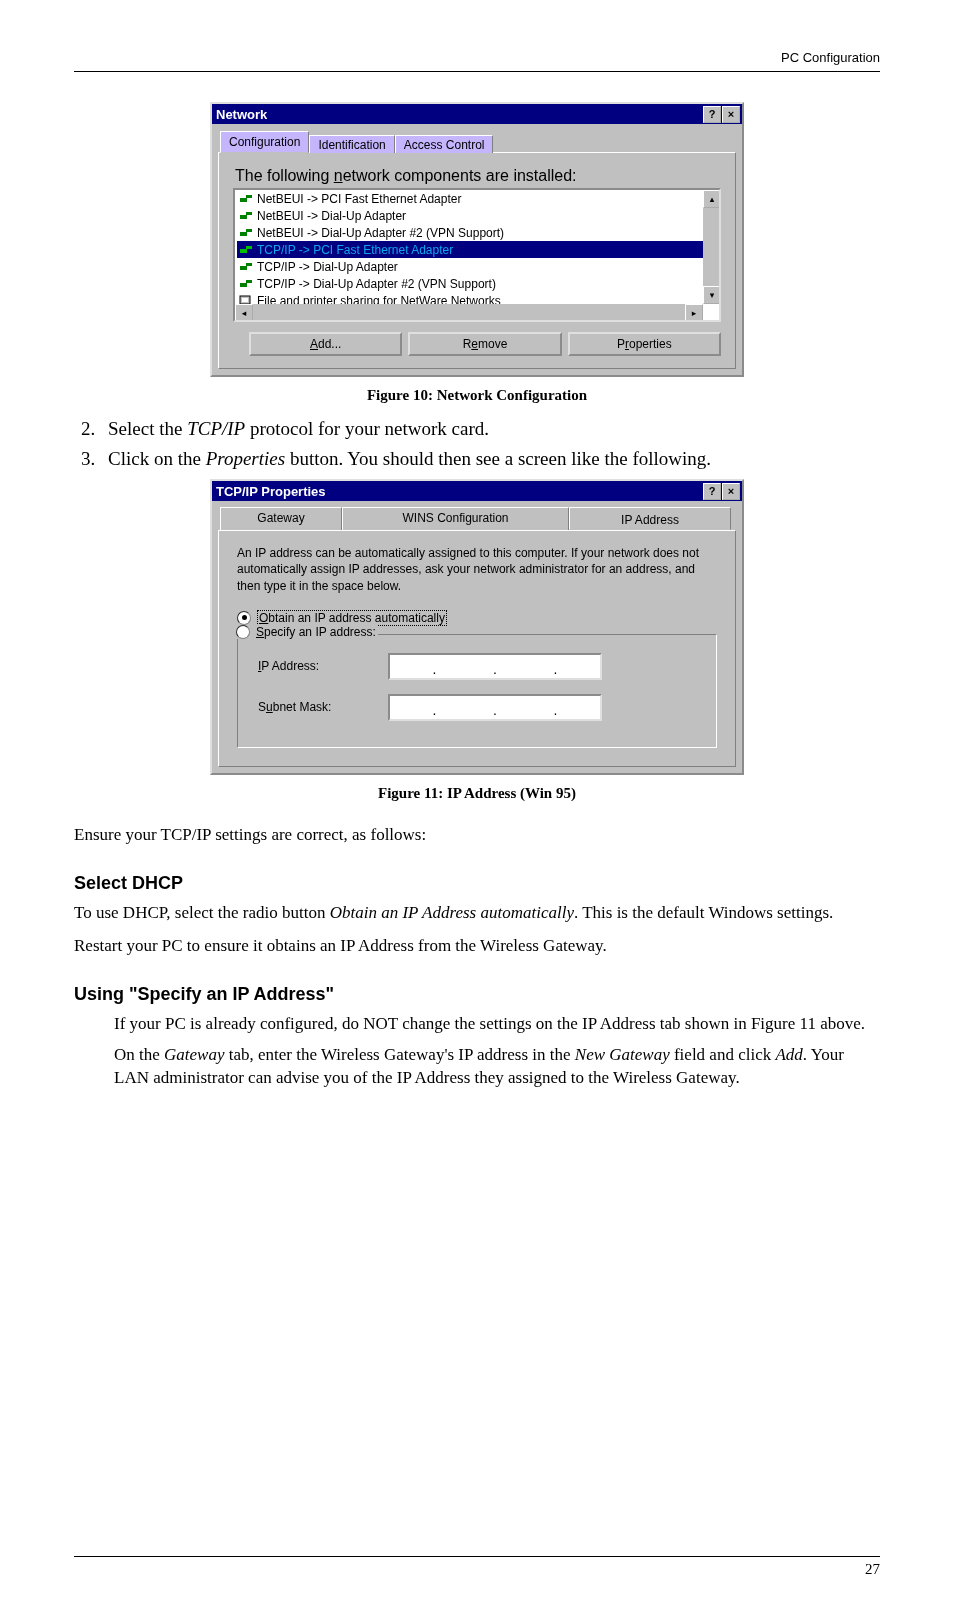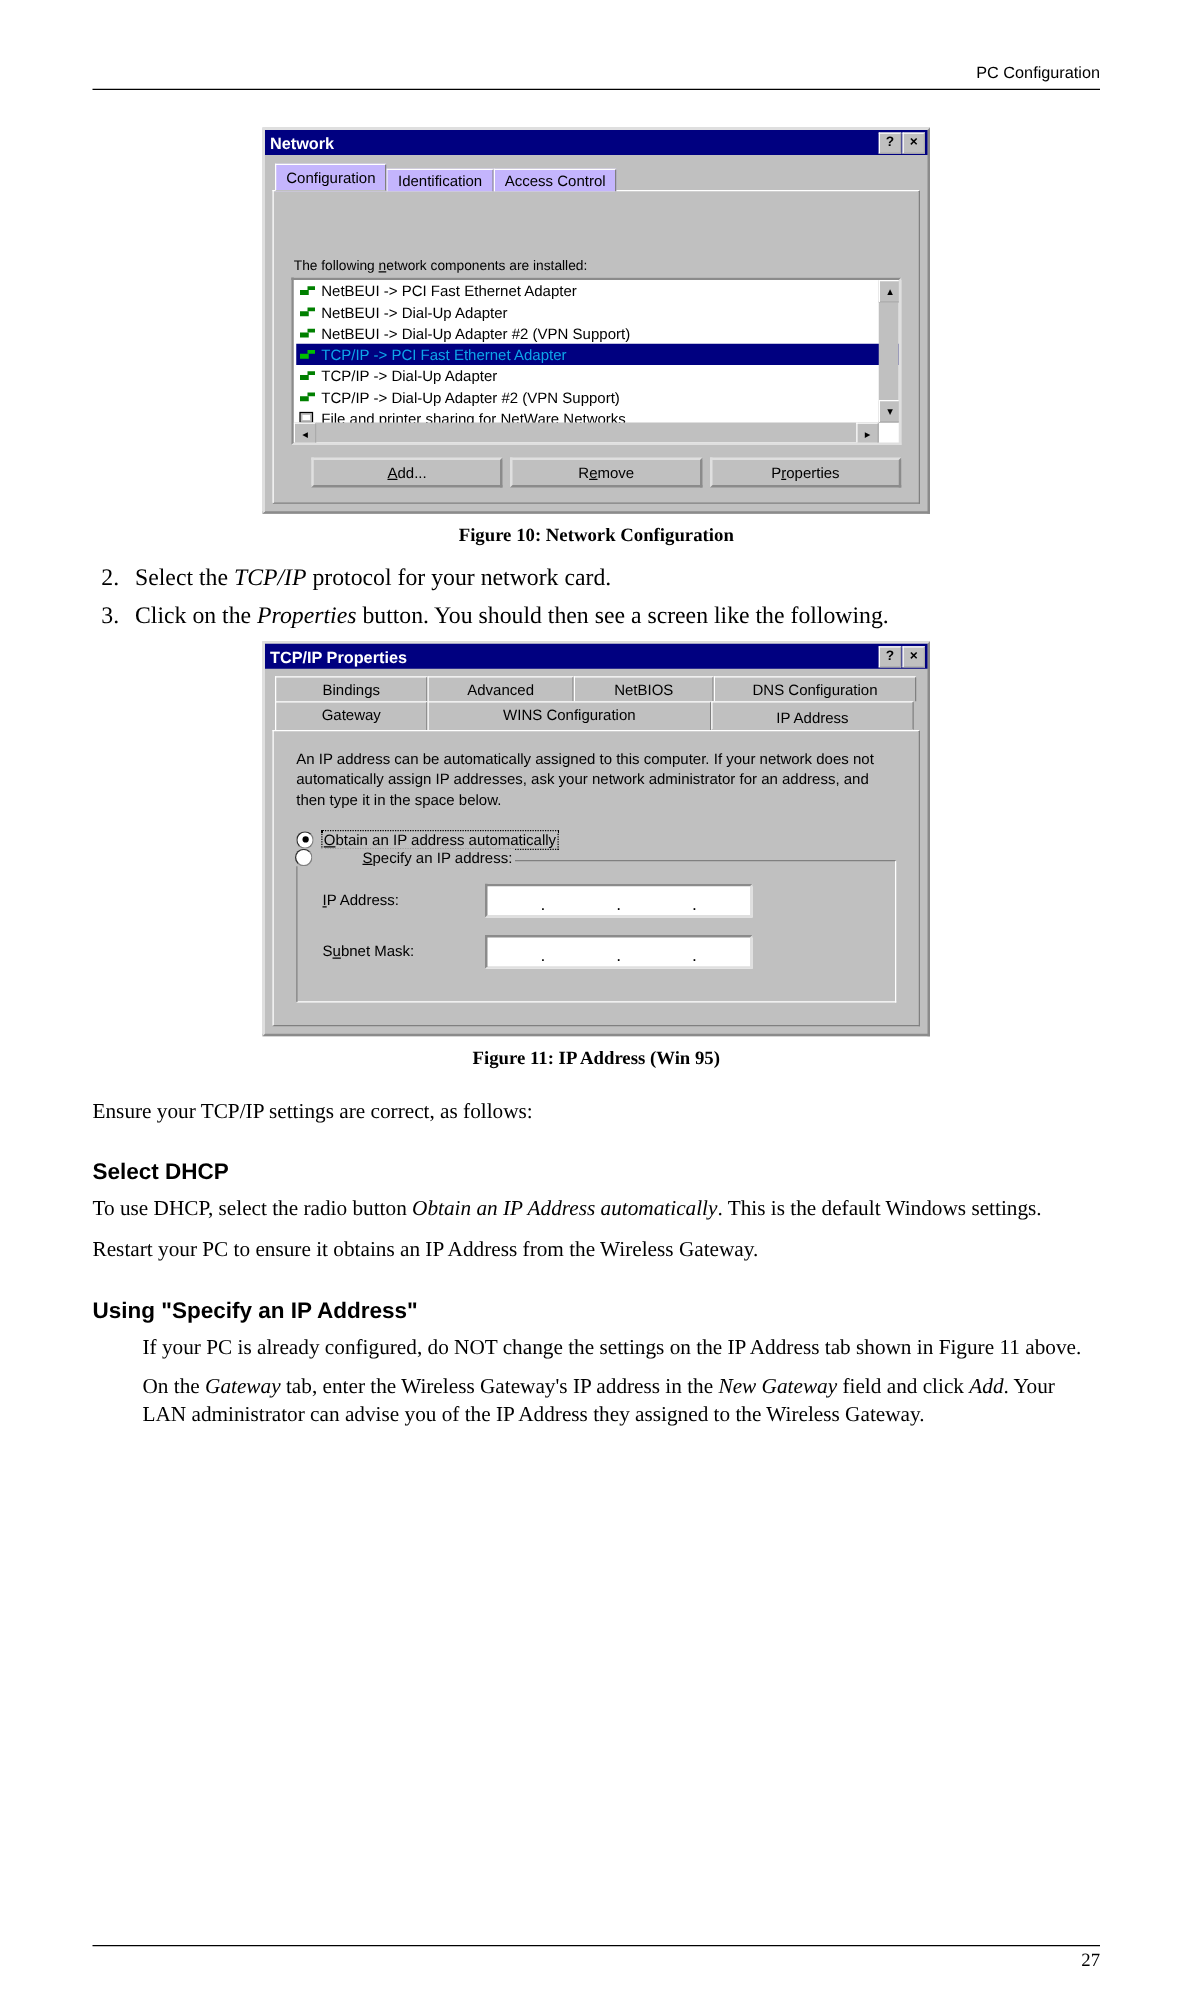--- a/index.html
+++ b/index.html
@@ -99,24 +99,23 @@
   }
   .tab-body {
     border: 1px solid #fff;
     border-right-color: #808080;
     border-bottom-color: #808080;
     background: #c0c0c0;
     padding: 14px 14px 12px 14px;
     margin-top: 0;
   }
   .list-label {
-    font-size: 11px;
+    font-size: 16px;
     margin-bottom: 3px;
     margin-left: 2px;
-    margin-top: 40px;
   }
   .underline { text-decoration: underline; }
 
   .listbox-wrap { position: relative; }
   .listbox {
     background: #fff;
     border: 2px inset #dfdfdf;
     font-size: 12px;
     height: 130px;
     overflow: hidden;
@@ -465,41 +464,35 @@
 
   <div class="dialog" style="width:530px; margin-top:4px;">
     <div class="titlebar">
       <span class="title-text">TCP/IP Properties</span>
       <div class="title-btns">
         <div class="tbtn">?</div>
         <div class="tbtn">×</div>
       </div>
     </div>
     <div style="padding-top:6px;">
-      <div class="tabs2-row1">
-        <div class="tab2" style="width:120px;">Bindings</div>
-        <div class="tab2" style="width:115px;">Advanced</div>
-        <div class="tab2" style="width:110px;">NetBIOS</div>
-        <div class="tab2" style="width:160px;">DNS Configuration</div>
-      </div>
       <div class="tabs2-row2">
         <div class="tab2" style="width:120px;">Gateway</div>
         <div class="tab2" style="width:225px;">WINS Configuration</div>
         <div class="tab2 active" style="width:160px;">IP Address</div>
       </div>
       <div class="tabbody2">
         <div class="info-text">An IP address can be automatically assigned to this computer. If your network does not automatically assign IP addresses, ask your network administrator for an address, and then type it in the space below.</div>
 
         <div class="radio">
           <span class="radio-ind checked"></span>
           <span class="dotted"><span class="underline">O</span><span>btain an IP address automatically</span></span>
         </div>
 
         <div class="fieldset">
-          <div class="fieldset-legend radio" style="margin:0;gap:34px;">
+          <div class="fieldset-legend radio" style="margin:0;">
             <span class="radio-ind"></span>
             <span><span class="underline">S</span><span>pecify an IP address:</span></span>
           </div>
           <div class="ip-row">
             <div class="ip-label"><span class="underline">I</span><span>P Address:</span></div>
             <div class="ip-box">
               <span></span>
                 <span class="ip-dot">.</span>
                 <span></span>
                 <span class="ip-dot">.</span>

